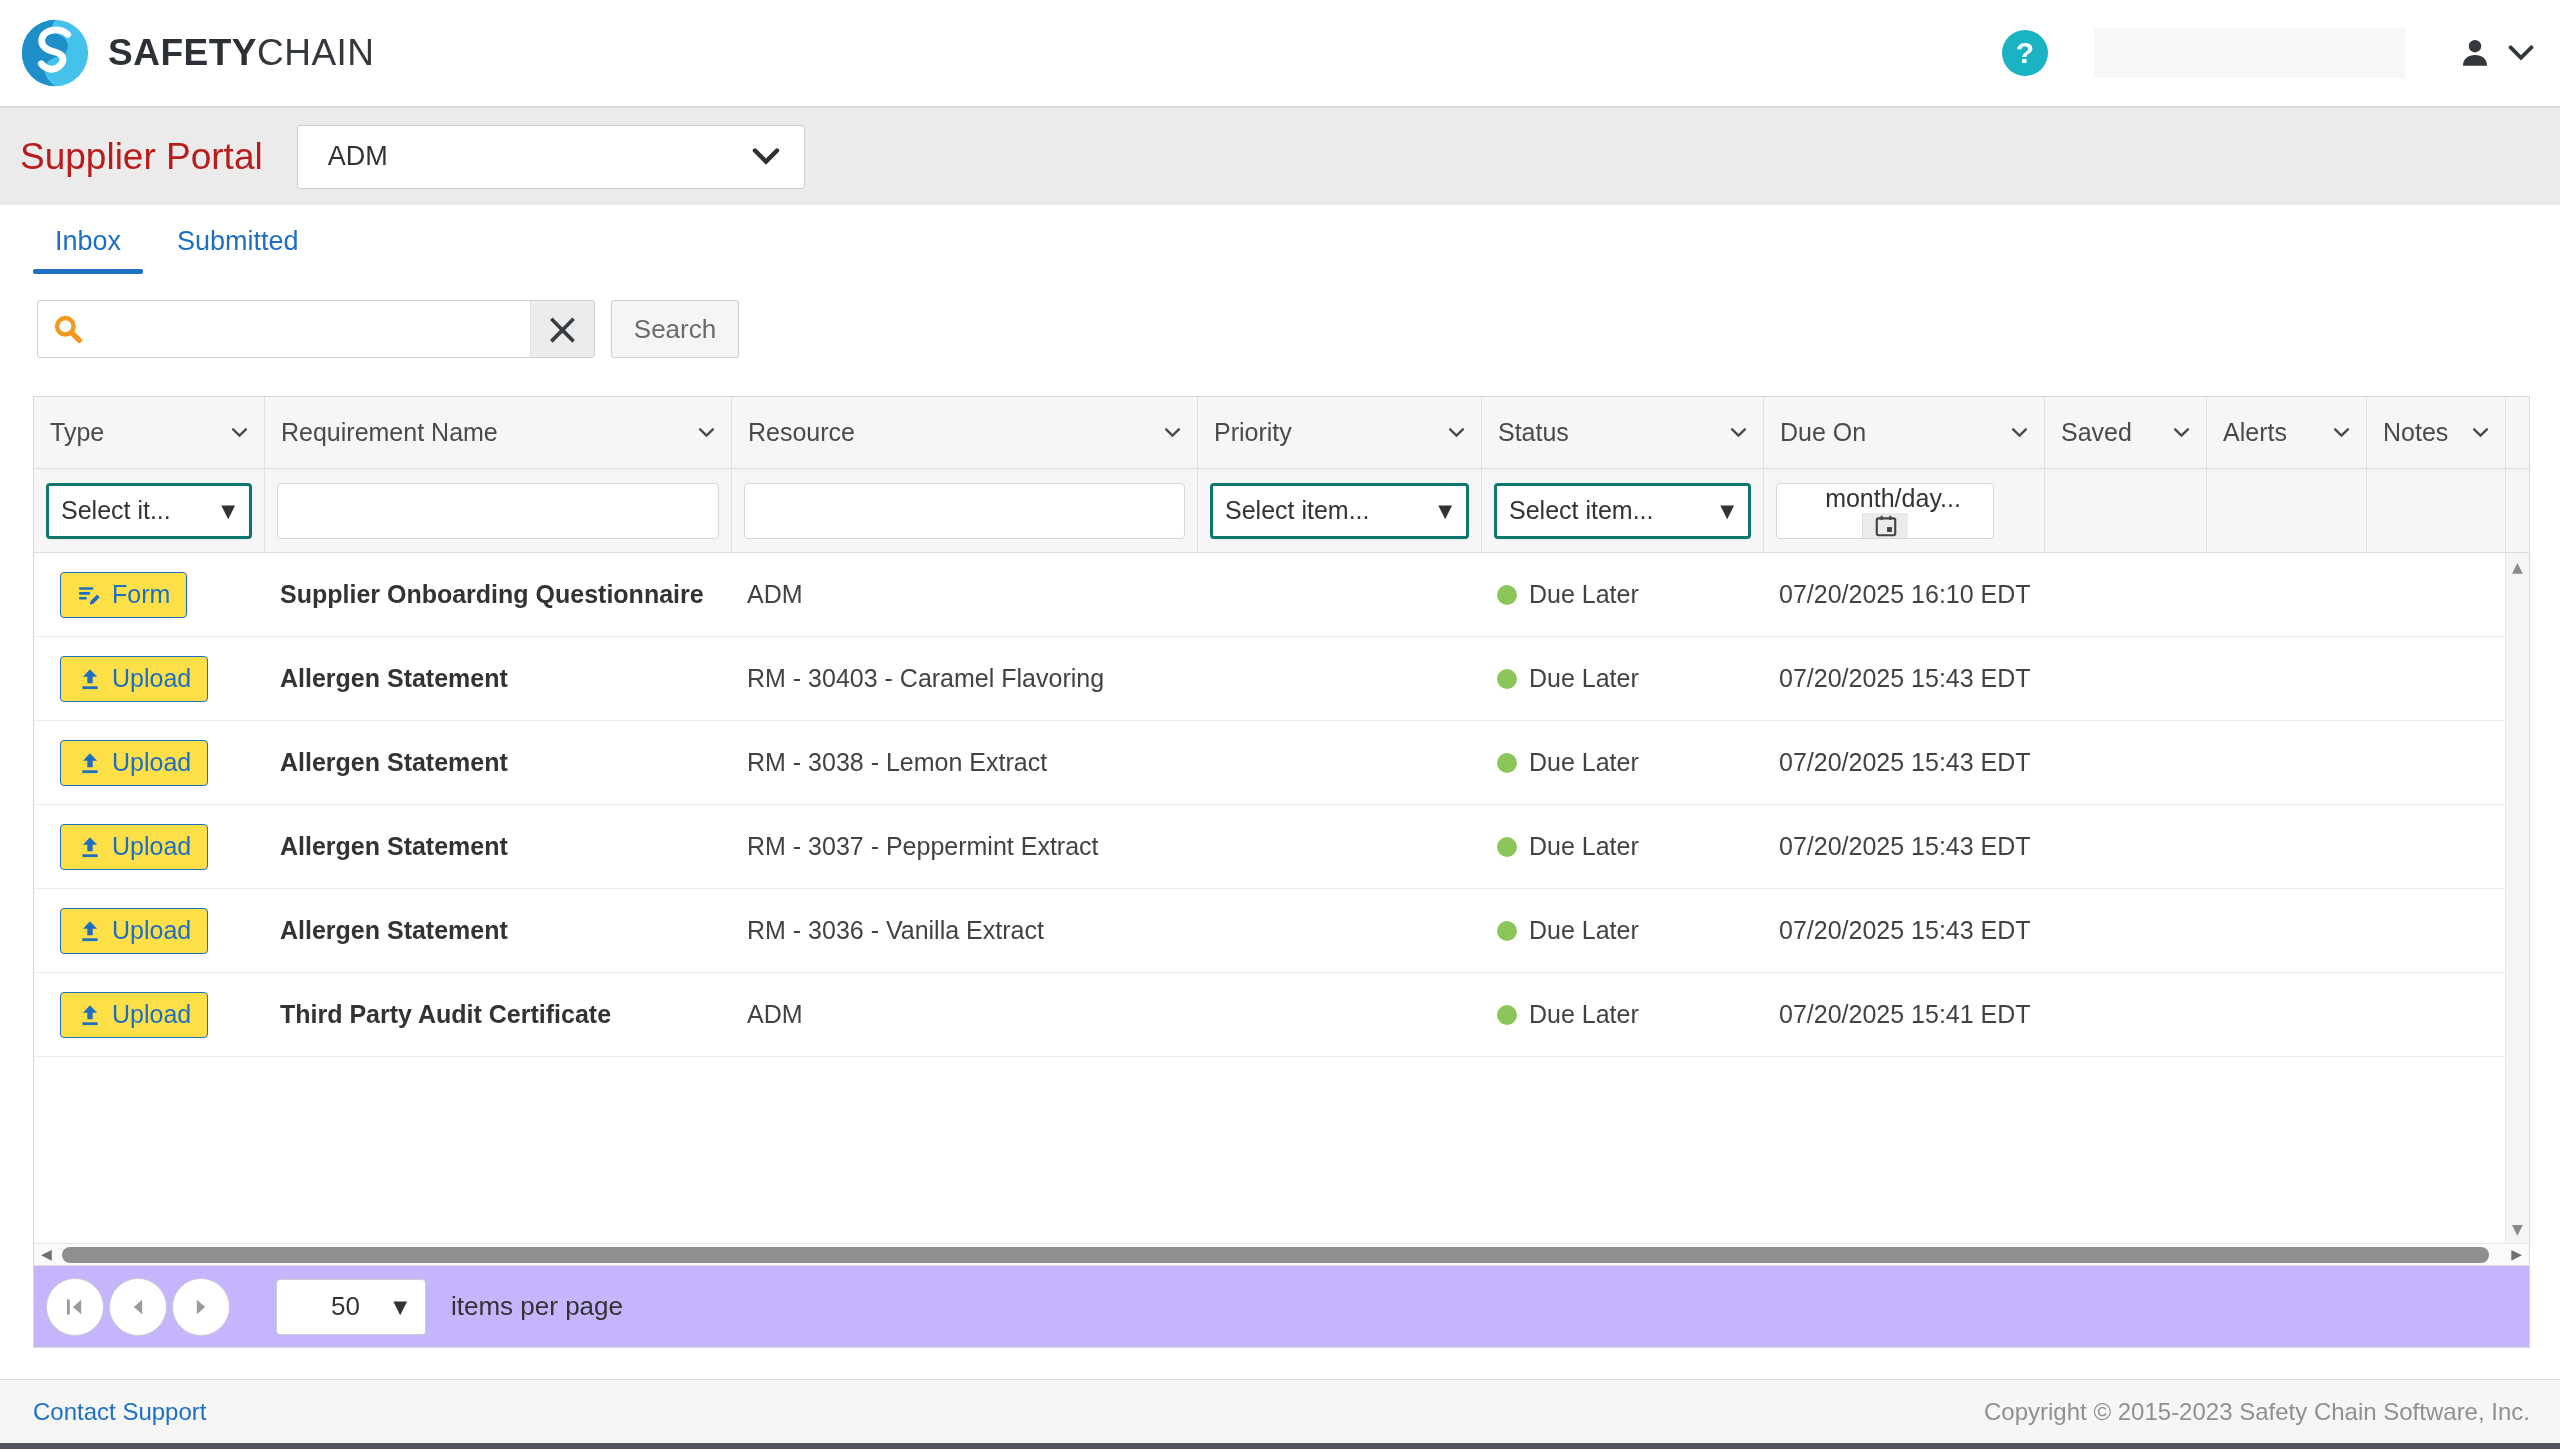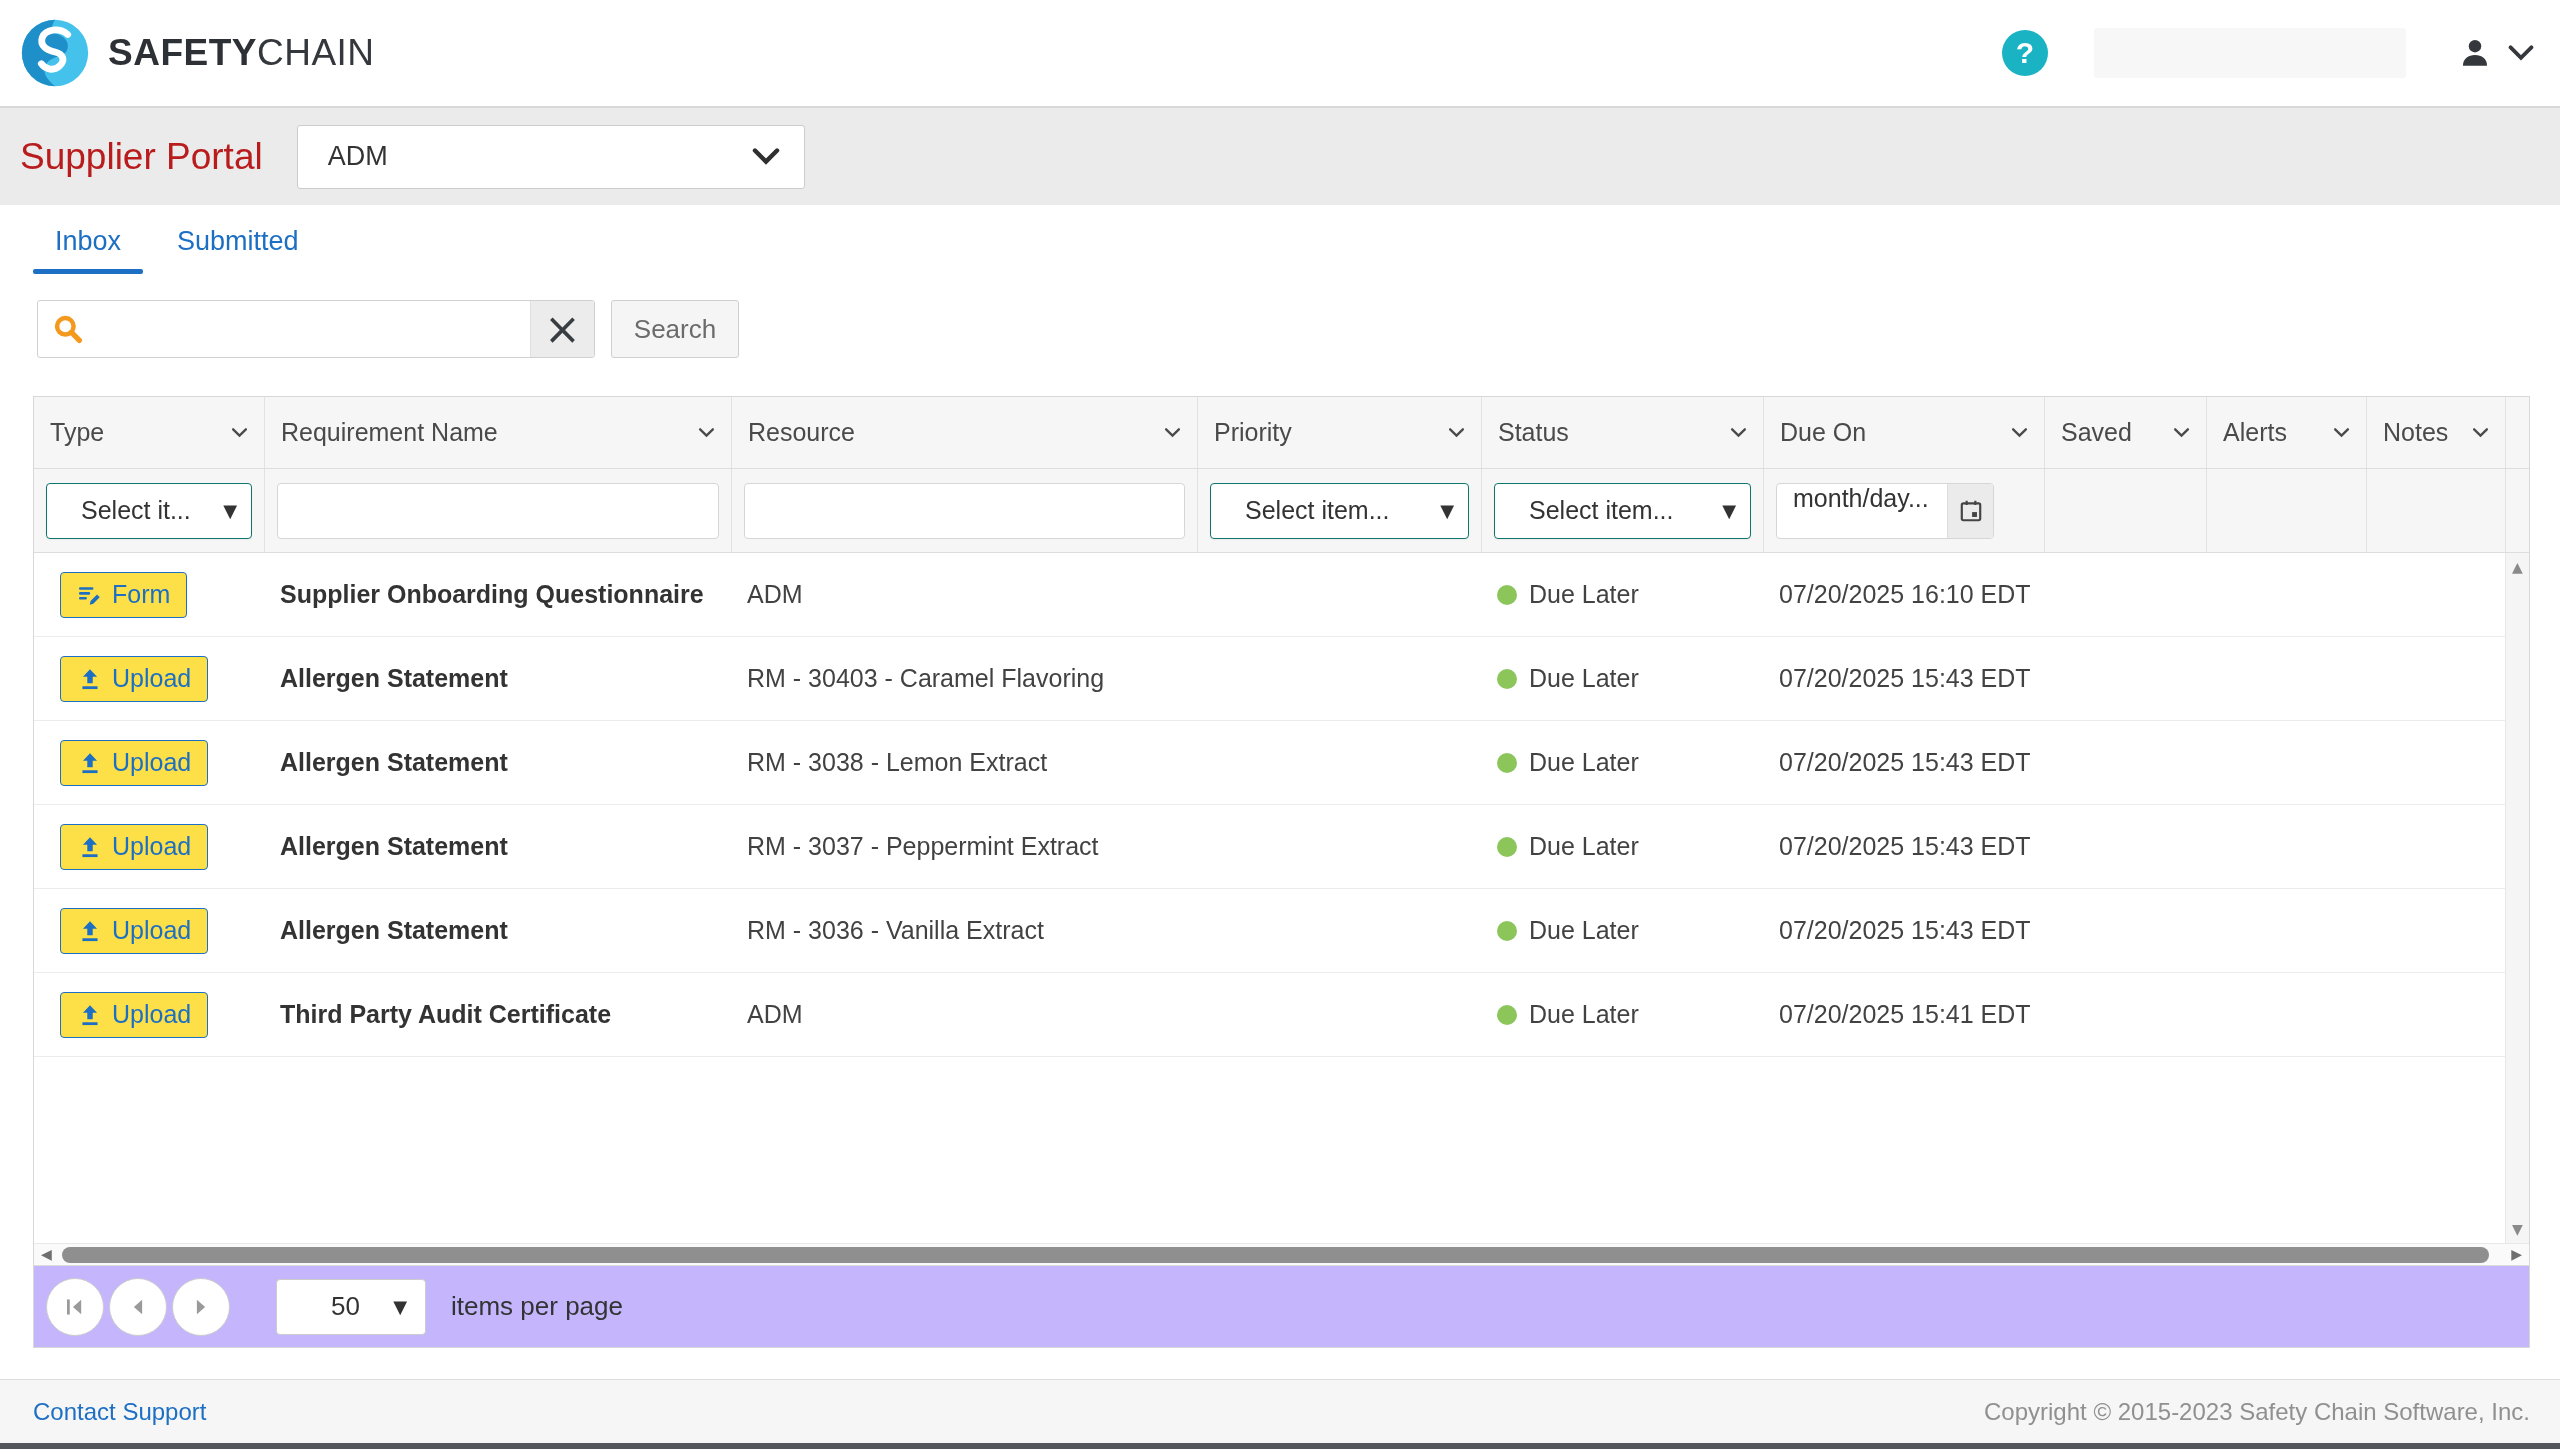--- a/index.html
+++ b/index.html
@@ -55,29 +55,29 @@
   .c0{width:230px;} .c1{width:467px;} .c2{width:466px;gap:44px;} .c3{width:284px;} .c4{width:282px;}
   .c5{width:281px;} .c6{width:162px;} .c7{width:160px;} .c8{width:139px;} .c9{width:24px;}
   .grid-header { height:72px; background:#f6f6f6; border-bottom:1px solid #ddd; display:flex; }
   .hcell { flex:none; display:flex; align-items:center; justify-content:space-between;
            padding:0 16px; font-size:25px; color:#4a4a4a; border-left:1px solid #e2e2e2; cursor:pointer; }
   .hcell:first-child { border-left:none; }
   .chev { width:17px; height:11px; color:#4a4a4a; flex:none; }
   .grid-filter { height:84px; background:#f6f6f6; border-bottom:1px solid #ddd; display:flex; }
   .fcell { flex:none; display:flex; align-items:center; padding:0 12px; border-left:1px solid #e2e2e2; }
   .fcell:first-child { border-left:none; }
-  .filter-dd { width:100%; height:56px; background:#fff; border:1px solid #0f766e; border-radius:4px;
+  .filter-dd { width:100%; height:56px; background:#fff; border:3px solid #0f766e; border-radius:4px;
                display:flex; align-items:center; justify-content:space-between;
-               padding:0 14px 0 34px; font-size:25px; color:#333; cursor:pointer;
+               padding:0 14px 0 12px; font-size:25px; color:#333; cursor:pointer;
                box-shadow:0 1px 2px rgba(0,0,0,.05); }
   .tri { font-family:"DejaVu Sans",sans-serif; font-size:18px; color:#333; }
   .filter-input { width:100%; height:56px; border:1px solid #d6d6d6; border-radius:4px; font-size:25px;
                   padding:0 14px; outline:none; font-family:"Liberation Sans",sans-serif; }
   .date-filter { width:218px; height:56px; border:1px solid #d6d6d6; border-radius:4px; background:#fff;
-                 display:flex; overflow:hidden; }
+                 display:flex; align-items:center; overflow:hidden;flex-direction:column; }
   .date-filter .date-text { flex:1; font-size:25px; color:#333; padding-left:16px; }
   .date-btn { width:46px; height:100%; background:#ebebeb; border:none; border-left:1px solid #ddd;
               display:flex; align-items:center; justify-content:center; cursor:pointer; }
   .date-btn svg { width:26px; height:26px; }
 
   .grid-body { height:690px; display:flex; background:#fff; }
   .rows-wrap { flex:1; }
   .grid-row { height:84px; border-bottom:1px solid #ececec; display:flex; align-items:center; }
   .cell { flex:none; padding:0 16px; font-size:25px; color:#424242; overflow:hidden; white-space:nowrap; }
   .cell.c0 { padding-left:26px; }

